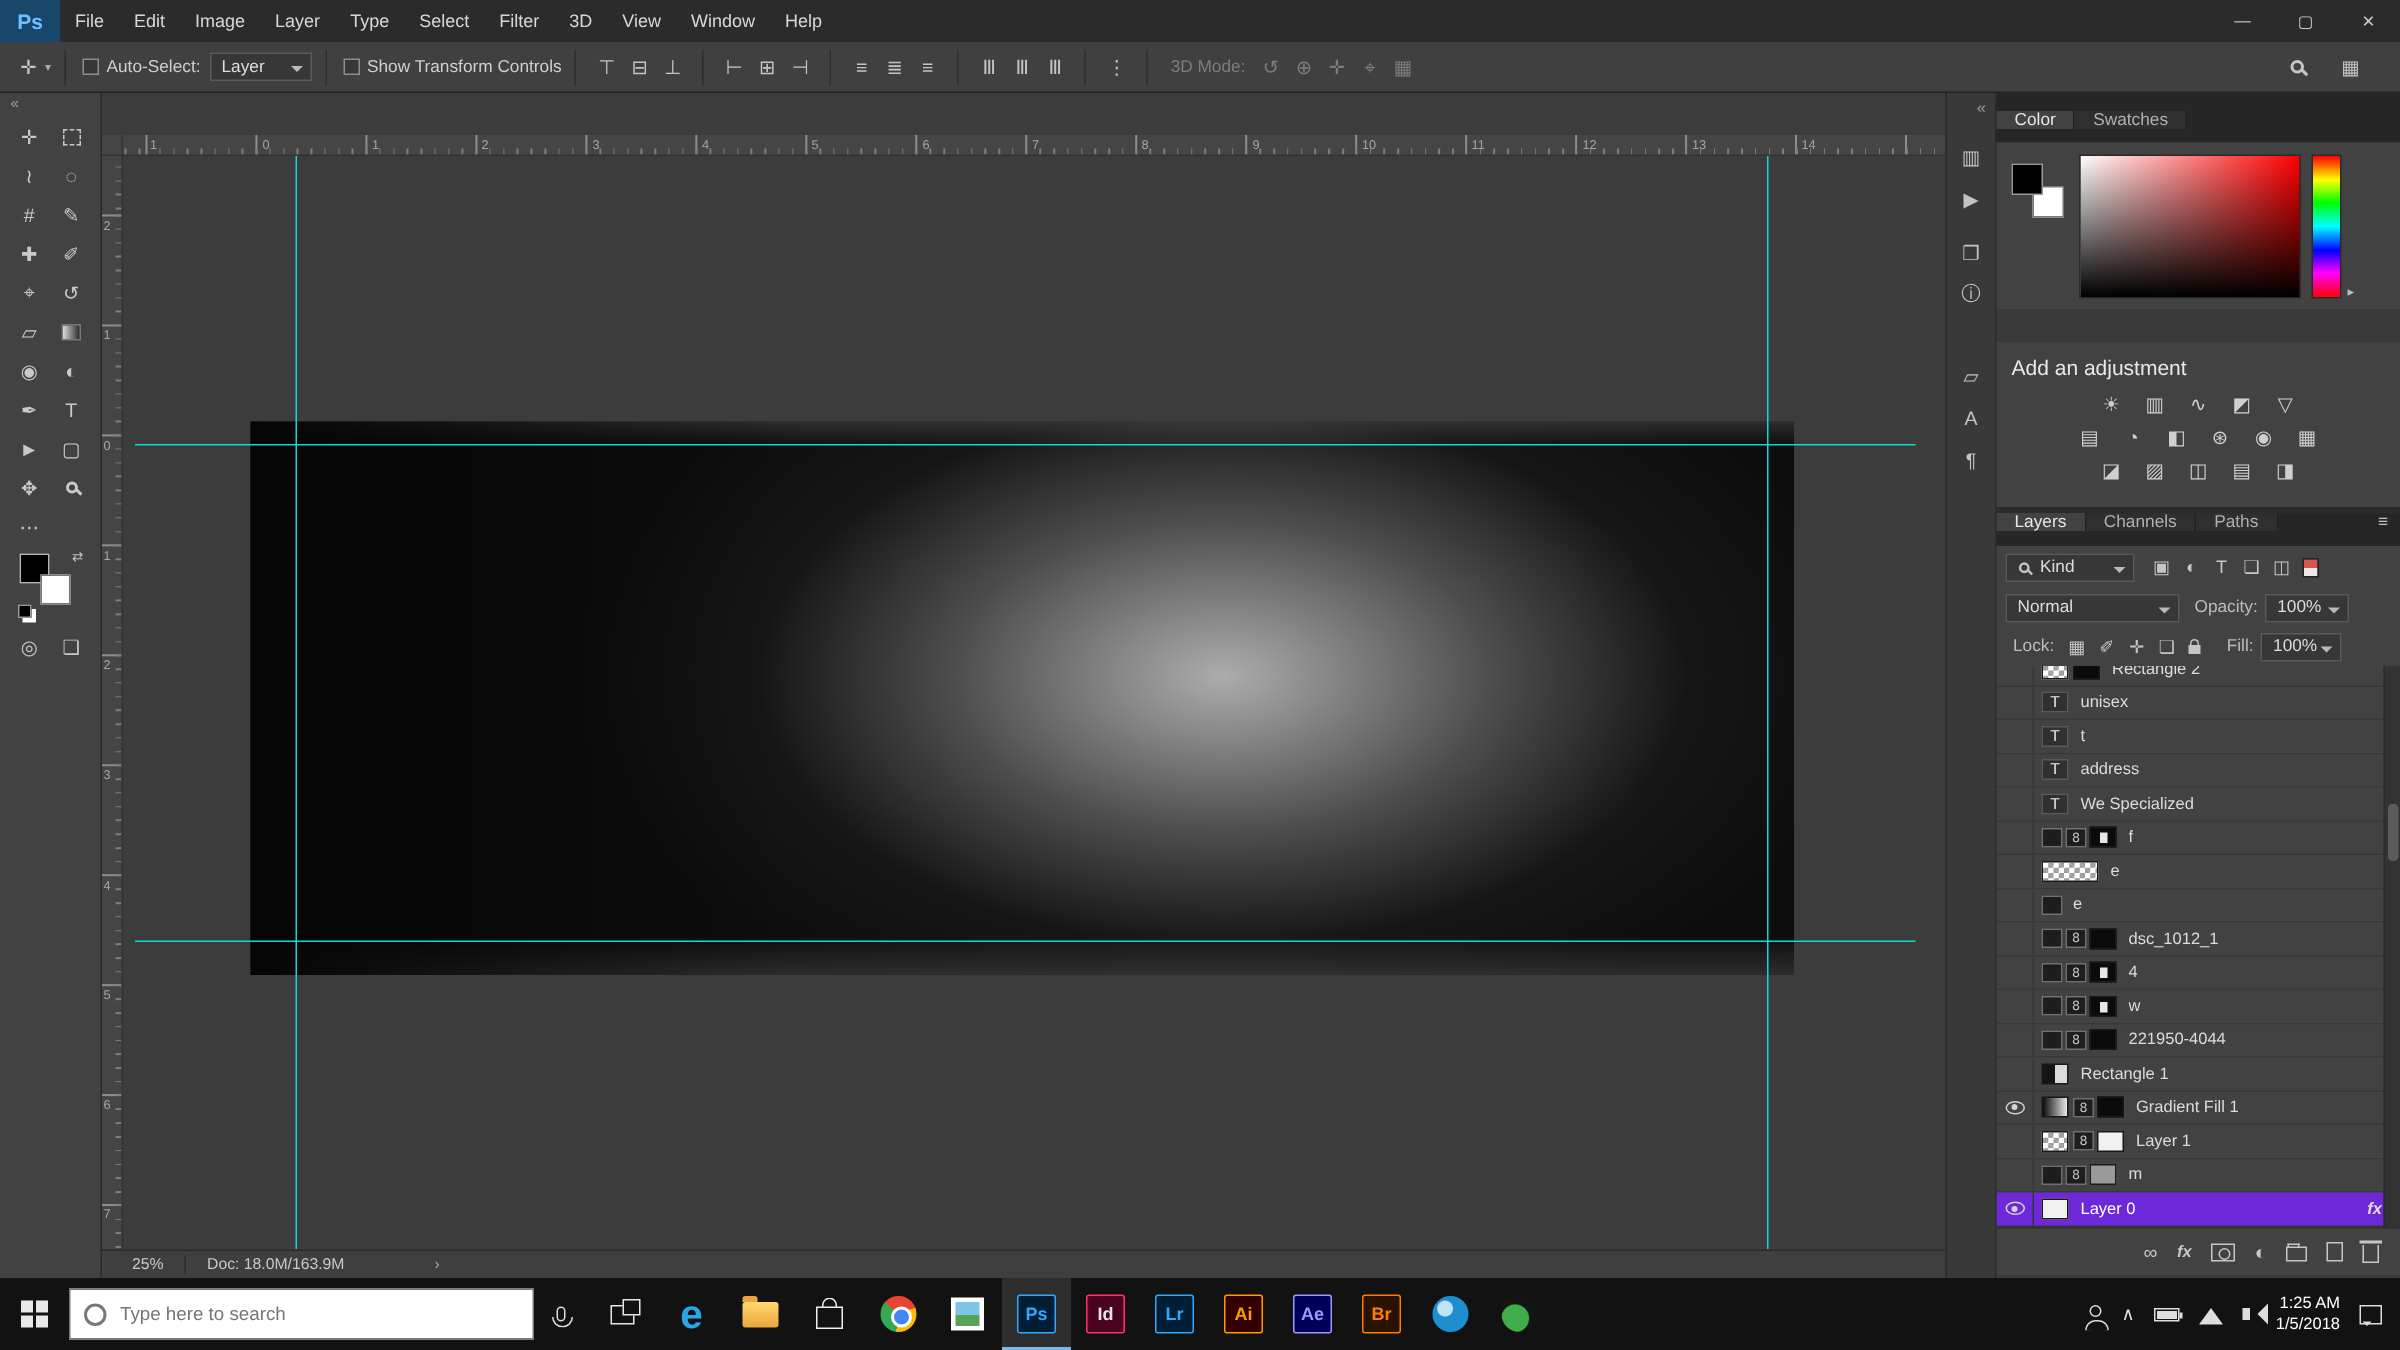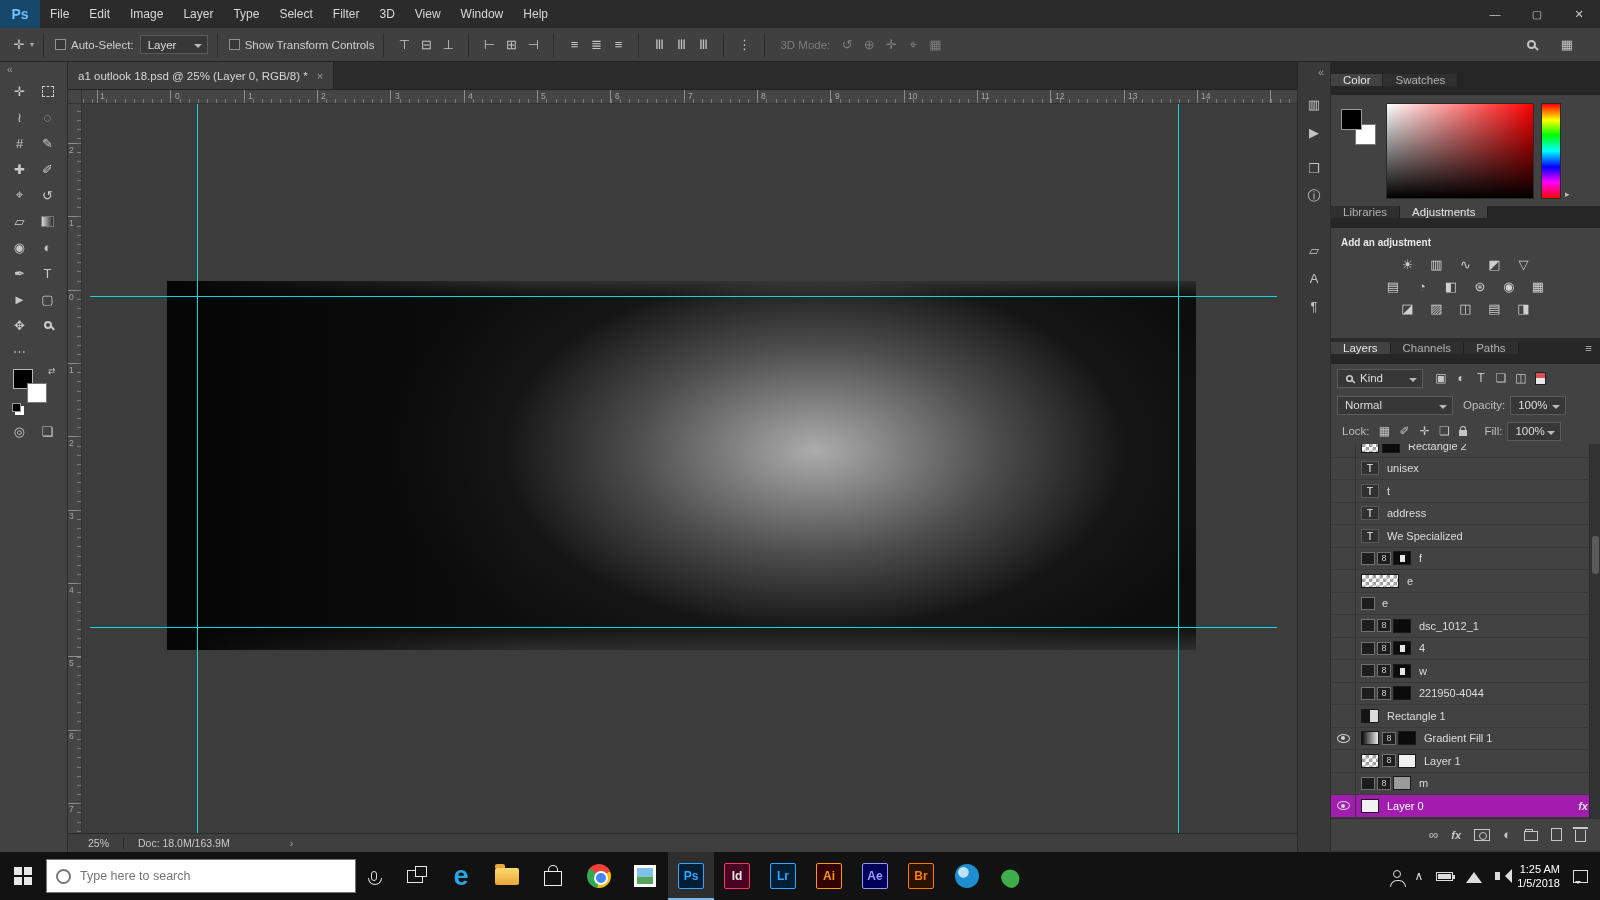--- a/index.html
+++ b/index.html
@@ -80,36 +80,36 @@
   .ptab-fill{flex:1;display:flex;align-items:center;justify-content:flex-end;padding-right:8px;color:#c0c0c0}
   .panel-body{position:absolute;left:0;right:0;background:#424242}
 
   .cp-fg{position:absolute;left:10px;top:14px;width:21px;height:21px;background:#000;border:1px solid #9a9a9a;z-index:2}
   .cp-bg{position:absolute;left:24px;top:29px;width:21px;height:21px;background:#fff;border:1px solid #777}
   .cube{position:absolute;left:55px;top:8px;width:148px;height:96px;border:1px solid #2a2a2a;background:linear-gradient(to right,#fff,#f00)}
   .cube::after{content:"";position:absolute;inset:0;background:linear-gradient(to bottom,rgba(0,0,0,0),#000)}
   .huestrip{position:absolute;left:210px;top:8px;width:20px;height:96px;border:1px solid #2a2a2a;background:linear-gradient(to bottom,#f00,#ff0 17%,#0f0 33%,#0ff 50%,#00f 67%,#f0f 83%,#f00)}
   .cube-arrow{position:absolute;left:234px;top:94px;color:#bbb;font-size:9px}
 
-  .adj-head{padding:9px 0 2px 10px;font-weight:bold;color:#e8e8e8;font-size:10px}
+  .adj-head{padding:9px 0 2px 10px;font-weight:normal;color:#e8e8e8;font-size:14px}
   .adj-row{display:flex;justify-content:center;gap:11px;margin-top:7px}
   .adj-ic{width:18px;text-align:center;color:#cfcfcf;font-size:13px}
 
   .lg-gap{position:absolute;left:0;right:0;height:4px;background:#2b2b2b}
   .lrow{position:absolute;left:0;right:0;display:flex;align-items:center;background:#424242;padding:0 6px;color:#cfcfcf}
   .kind-dd{width:86px}
   .lf-ic{width:20px;text-align:center;color:#c5c5c5;font-size:12px}
   .flag{width:11px;height:13px;background:linear-gradient(180deg,#d9534f 50%,#e8e8e8 50%);border:1px solid #222;margin-left:4px}
   .lbl{color:#bdbdbd;margin:0 5px;white-space:nowrap}
   .lock-css{width:8px;height:6px;background:#c5c5c5;position:relative;margin:4px 6px 0 4px}
   .lock-css::before{content:"";position:absolute;top:-4px;left:1px;width:4px;height:4px;border:1px solid #c5c5c5;border-bottom:none;border-radius:3px 3px 0 0}
 
   .layerlist{position:absolute;left:0;right:0;overflow:hidden;background:#3f3f3f}
   .layer-row{height:22.5px;display:flex;align-items:center;border-bottom:1px solid #383838;background:#424242}
-  .layer-row.selected{background:#a21caf}
+  .layer-row.selected{background:#6d28d9}
   .eye-cell{width:25px;align-self:stretch;border-right:1px solid #363636;display:flex;align-items:center;justify-content:center;flex:none}
   .eye{width:13px;height:9px;border:1px solid #d2d2d2;border-radius:50%;position:relative}
   .eye::after{content:"";position:absolute;left:3px;top:1.5px;width:4px;height:4px;border-radius:50%;background:#d2d2d2}
   .thumbs{display:flex;align-items:center;margin-left:5px;flex:none}
   .th{width:18px;height:14px;border:1px solid #191919;margin-right:3px;flex:none;position:relative}
   .t-black{background:#0b0b0b}
   .t-white{background:#f1f1f1}
   .t-gray{background:#9a9a9a}
   .t-grad{background:linear-gradient(90deg,#0c0c0c,#e8e8e8)}
   .t-split{background:linear-gradient(90deg,#141414 50%,#dadada 50%)}
@@ -285,26 +285,20 @@
       <span class="chip-fg"></span>
       <span class="chip-bg"></span>
     </div>
     <div class="tools" style="margin-top:10px">
       <div class="tool">◎</div>
       <div class="tool">❏</div>
     </div>
   </div>
 
   <div class="centercol">
-    <div class="tabbar">
-      <div class="doc-tab">
-        <span>a1 outlook 18.psd @ 25% (Layer 0, RGB/8) *</span>
-        <span class="tab-close">×</span>
-      </div>
-    </div>
 
     <div class="ruler-corner"></div>
 
     <div class="ruler-top">
       <div class="major"></div>
       <div class="minor"></div>
       <span class="rnum" style="left:18px">1</span>
       <span class="rnum" style="left:93px">0</span>
       <span class="rnum" style="left:166px">1</span>
       <span class="rnum" style="left:239px">2</span>
@@ -373,25 +367,20 @@
       <div class="ptab-fill"></div>
     </div>
     <div class="panel-body" style="top:33px;height:111px">
       <span class="cp-fg"></span>
       <span class="cp-bg"></span>
       <div class="cube"></div>
       <div class="huestrip"></div>
       <span class="cube-arrow">▸</span>
     </div>
 
-    <div class="panel-tabs" style="top:144px;height:22px">
-      <div class="ptab">Libraries</div>
-      <div class="ptab active">Adjustments</div>
-      <div class="ptab-fill"></div>
-    </div>
     <div class="panel-body" style="top:166px;height:110px">
       <div class="adj-head">Add an adjustment</div>
       <div class="adj-row">
         <span class="adj-ic">☀</span>
         <span class="adj-ic">▥</span>
         <span class="adj-ic">∿</span>
         <span class="adj-ic">◩</span>
         <span class="adj-ic">▽</span>
       </div>
       <div class="adj-row">

